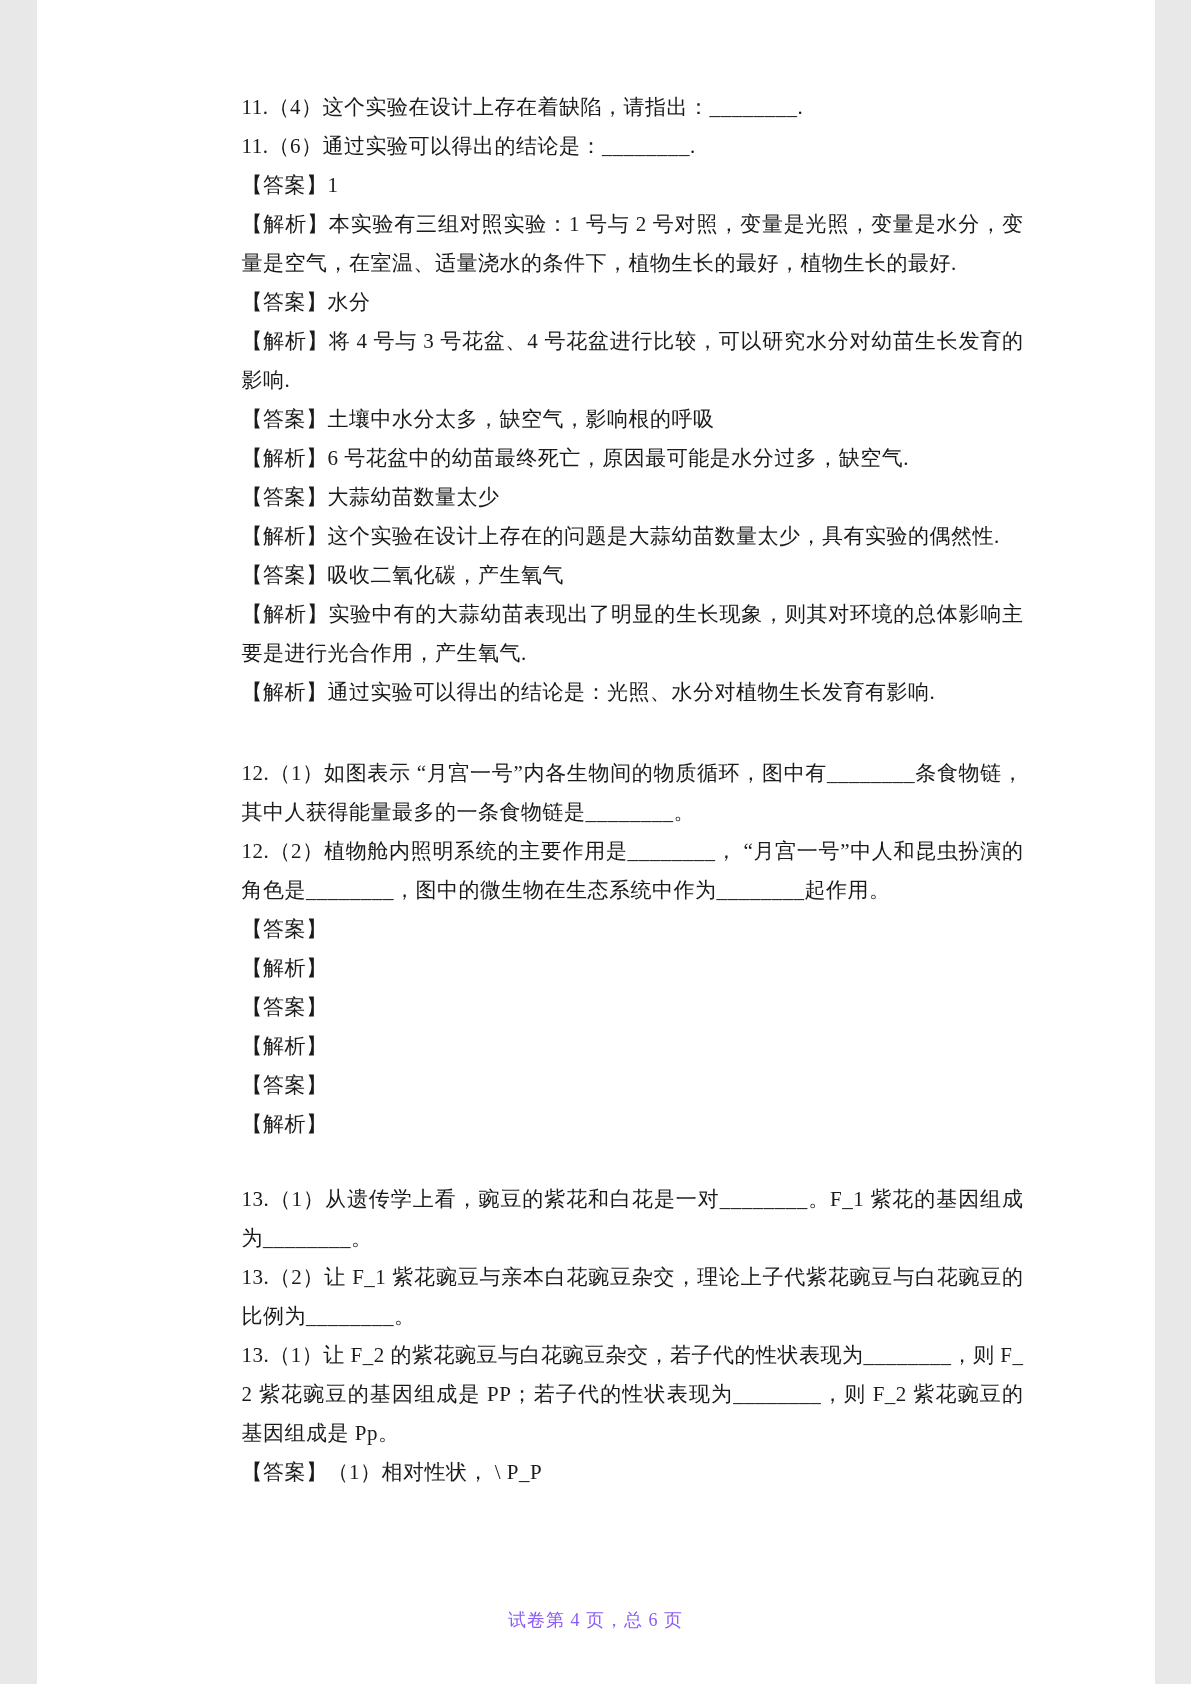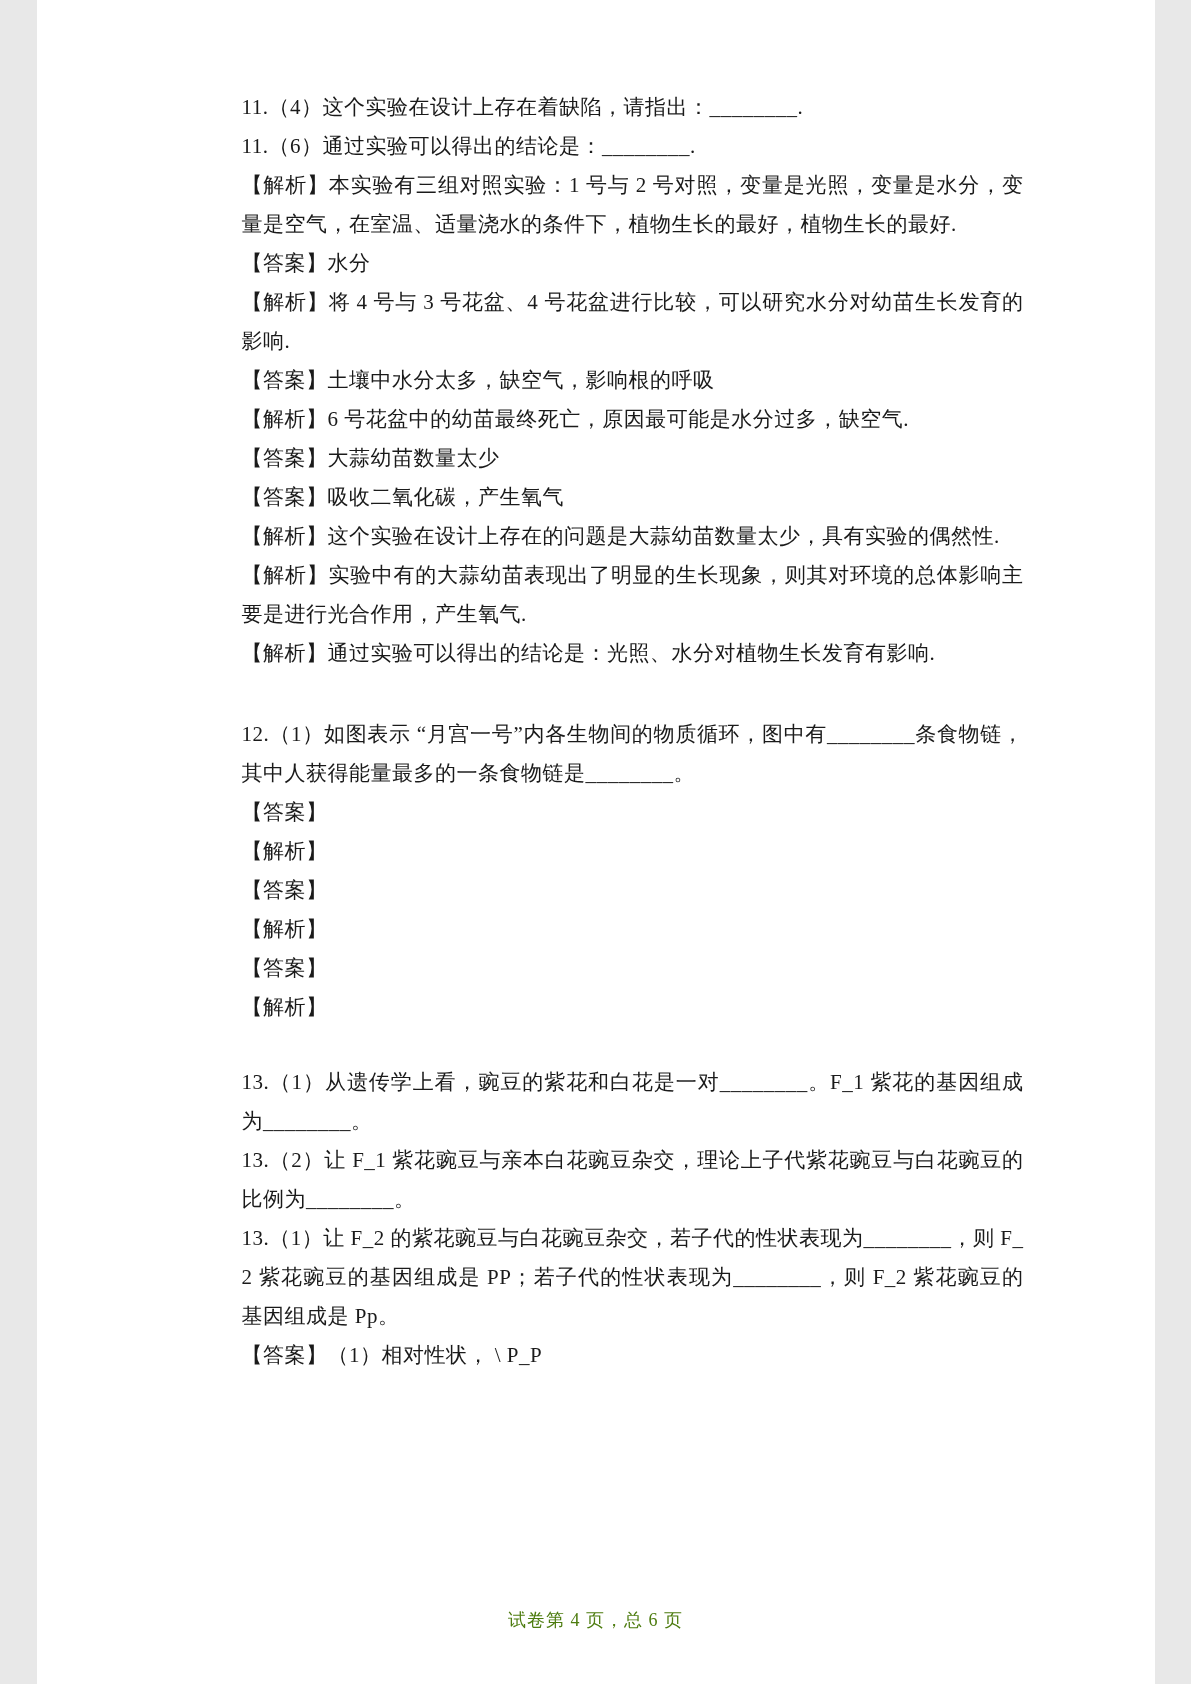--- a/index.html
+++ b/index.html
@@ -34,43 +34,45 @@
   .spacer {
     width: 100%;
   }
   .footer {
     position: absolute;
     left: 0;
     width: 100%;
     top: 1608px;
     text-align: center;
     font-size: 18px;
-    color: #4d7c0f;
+    color: #8b5cf6;
     letter-spacing: 1px;
   }
 </style>
 </head>
 <body>
 
 <div class="page">
   <div class="doc-body" id="doc-body">
       <div class="para">11.（4）这个实验在设计上存在着缺陷，请指出：________.</div>
       <div class="para">11.（6）通过实验可以得出的结论是：________.</div>
+      <div class="para">【答案】1</div>
       <div class="para">【解析】本实验有三组对照实验：1 号与 2 号对照，变量是光照，变量是水分，变量是空气，在室温、适量浇水的条件下，植物生长的最好，植物生长的最好.</div>
       <div class="para">【答案】水分</div>
       <div class="para">【解析】将 4 号与 3 号花盆、4 号花盆进行比较，可以研究水分对幼苗生长发育的影响.</div>
       <div class="para">【答案】土壤中水分太多，缺空气，影响根的呼吸</div>
       <div class="para">【解析】6 号花盆中的幼苗最终死亡，原因最可能是水分过多，缺空气.</div>
       <div class="para">【答案】大蒜幼苗数量太少</div>
+      <div class="para">【解析】这个实验在设计上存在的问题是大蒜幼苗数量太少，具有实验的偶然性.</div>
       <div class="para">【答案】吸收二氧化碳，产生氧气</div>
-      <div class="para">【解析】这个实验在设计上存在的问题是大蒜幼苗数量太少，具有实验的偶然性.</div>
       <div class="para">【解析】实验中有的大蒜幼苗表现出了明显的生长现象，则其对环境的总体影响主要是进行光合作用，产生氧气.</div>
       <div class="para">【解析】通过实验可以得出的结论是：光照、水分对植物生长发育有影响.</div>
       <div class="spacer" style="height: 42px;"></div>
       <div class="para">12.（1）如图表示 “月宫一号”内各生物间的物质循环，图中有________条食物链，其中人获得能量最多的一条食物链是________。</div>
+      <div class="para">12.（2）植物舱内照明系统的主要作用是________， “月宫一号”中人和昆虫扮演的角色是________，图中的微生物在生态系统中作为________起作用。</div>
       <div class="para">【答案】</div>
       <div class="para">【解析】</div>
       <div class="para">【答案】</div>
       <div class="para">【解析】</div>
       <div class="para">【答案】</div>
       <div class="para">【解析】</div>
       <div class="spacer" style="height: 36px;"></div>
       <div class="para">13.（1）从遗传学上看，豌豆的紫花和白花是一对________。F_1 紫花的基因组成为________。</div>
       <div class="para">13.（2）让 F_1 紫花豌豆与亲本白花豌豆杂交，理论上子代紫花豌豆与白花豌豆的比例为________。</div>
       <div class="para">13.（1）让 F_2 的紫花豌豆与白花豌豆杂交，若子代的性状表现为________，则 F_2 紫花豌豆的基因组成是 PP；若子代的性状表现为________，则 F_2 紫花豌豆的基因组成是 Pp。</div>

